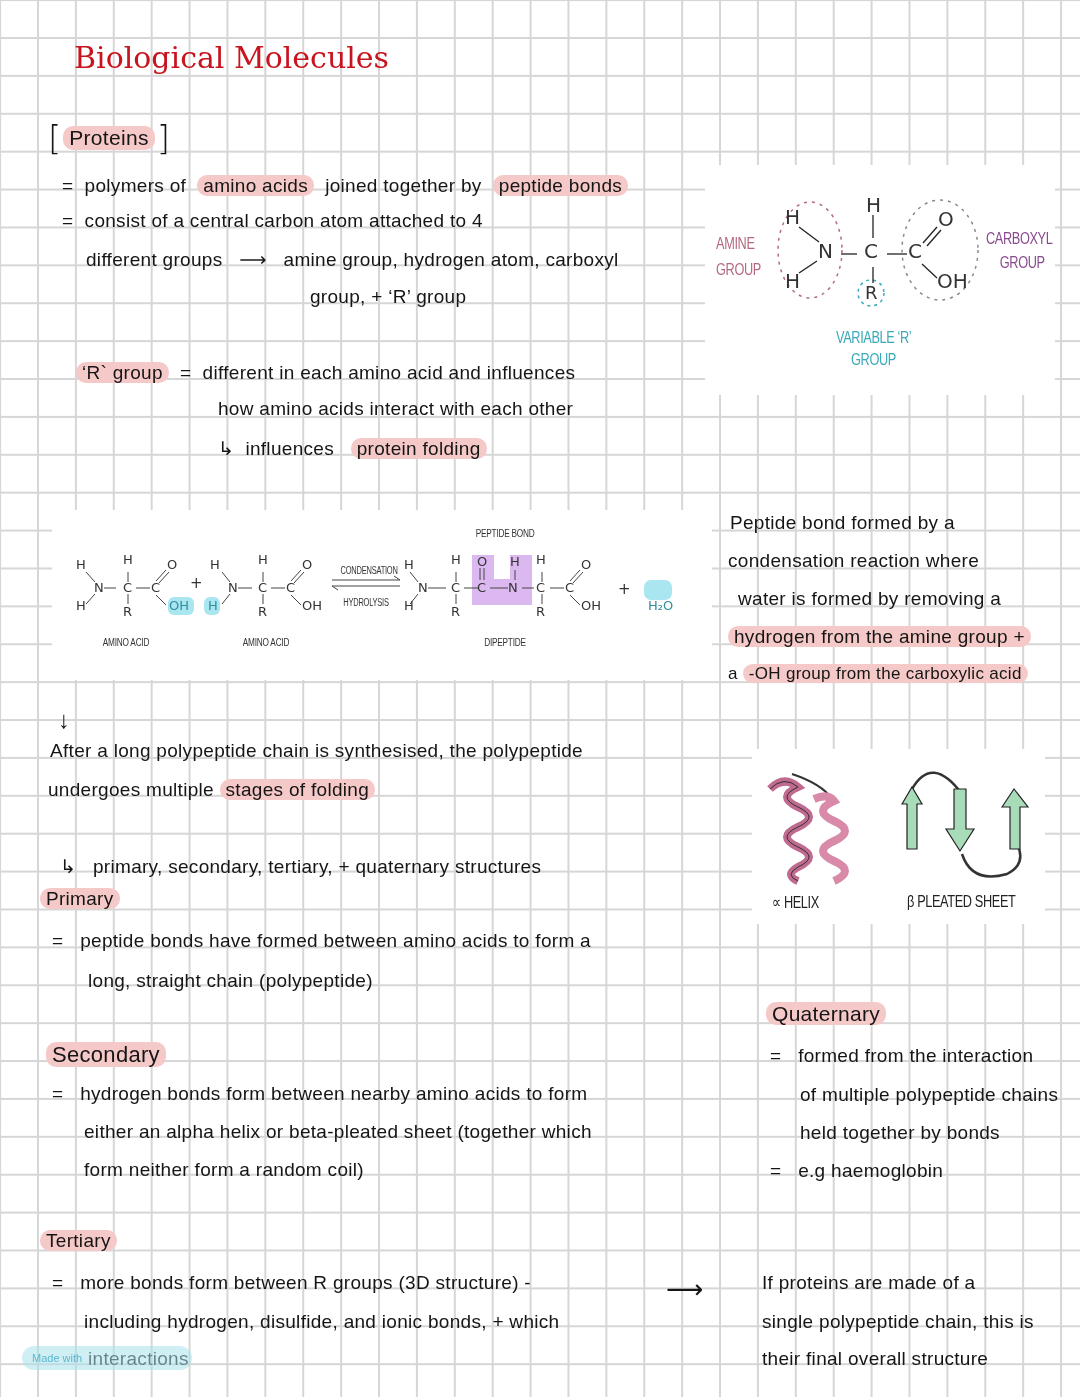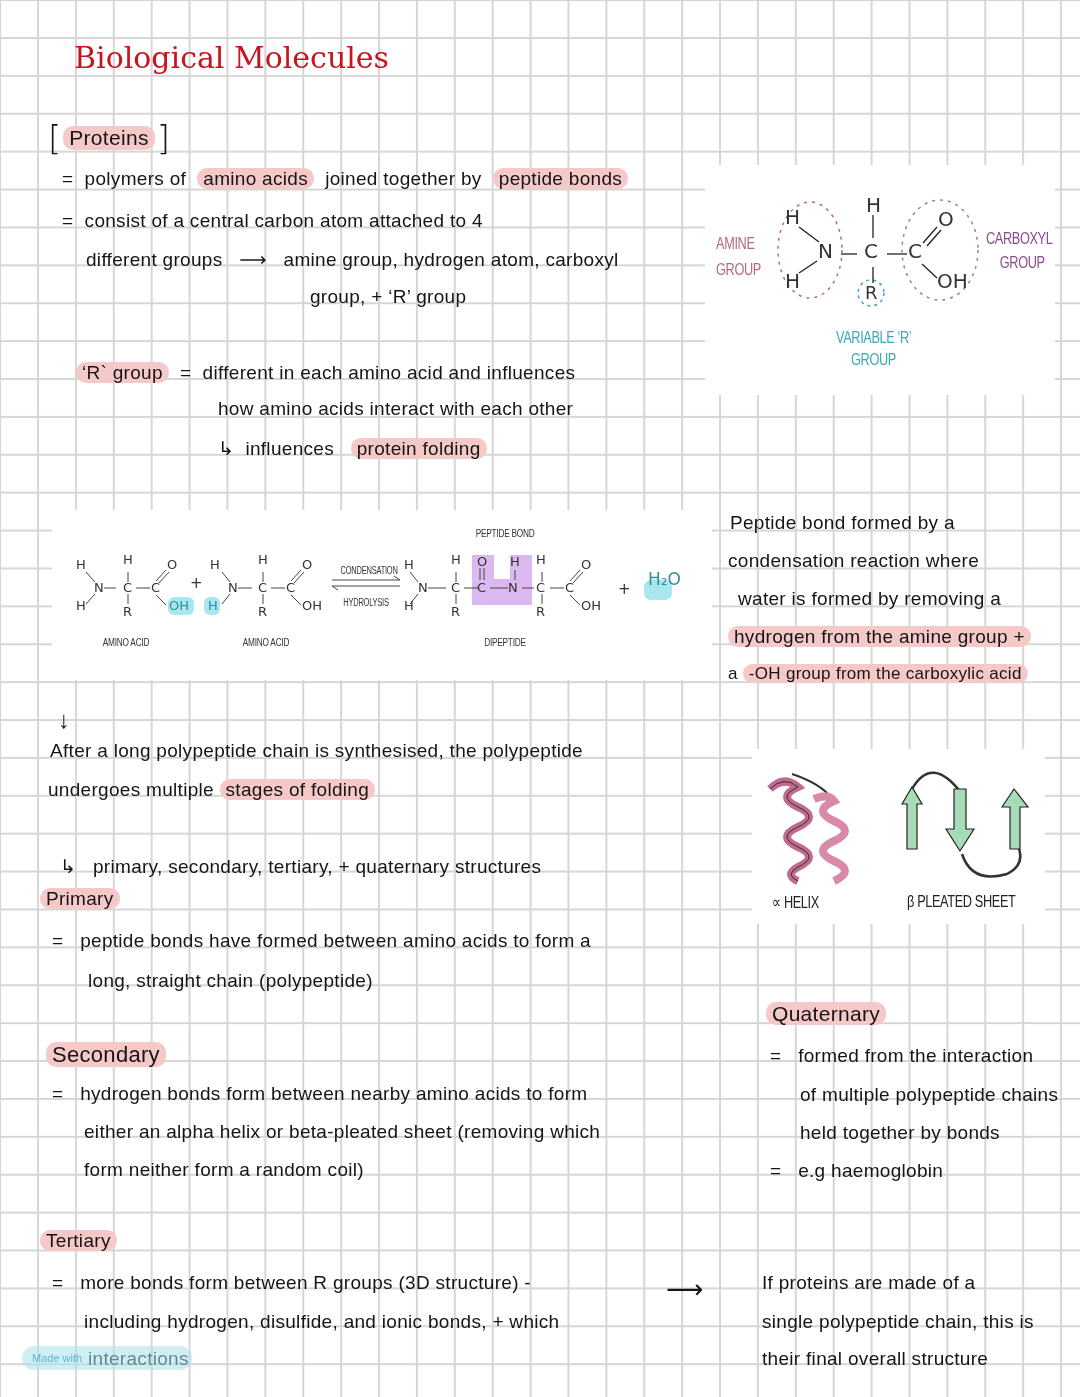--- a/index.html
+++ b/index.html
@@ -31,21 +31,21 @@
 <div class="abs title" style="left:74px; top:40px;">
   <span>Biological Molecules</span>
 </div>
 
 <div class="abs" style="left:48px; top:118px; display:flex; align-items:center;">
   <span class="bracket">[</span>
   <span class="hand hl" style="font-size:21px; margin:0 2px;">Proteins</span>
   <span class="bracket">]</span>
 </div>
 
-<div class="abs hand" style="left:62px; top:168px;">
+<div class="abs hand" style="left:62px; top:175px;">
   <span>=</span>&nbsp;
   <span>polymers of</span>&nbsp;
   <span class="hl">amino acids</span>&nbsp;
   <span>joined together by</span>&nbsp;
   <span class="hl">peptide bonds</span>
 </div>
 
 <div class="abs hand" style="left:62px; top:210px;">
   <span>=</span>&nbsp;
   <span>consist of a central carbon atom attached to 4</span>
@@ -202,21 +202,21 @@
   <span class="abs chem" style="left:425px; top:70px; font-size:13px;">C</span>
   <span class="abs chem" style="left:458px; top:44px; font-size:13px;">H</span>
   <span class="abs chem" style="left:456px; top:70px; font-size:13px;">N</span>
   <span class="abs chem" style="left:484px; top:42px; font-size:13px;">H</span>
   <span class="abs chem" style="left:484px; top:70px; font-size:13px;">C</span>
   <span class="abs chem" style="left:484px; top:94px; font-size:13px;">R</span>
   <span class="abs chem" style="left:513px; top:70px; font-size:13px;">C</span>
   <span class="abs chem" style="left:529px; top:47px; font-size:13px;">O</span>
   <span class="abs chem" style="left:529px; top:88px; font-size:13px;">OH</span>
   <span class="abs chem" style="left:566px; top:70px; font-size:15px;">+</span>
-  <span class="abs chem" style="left:596px; top:59px; font-size:17px; color:#2f8ea0;">H₂O</span>
+  <span class="abs chem" style="left:596px; top:88px; font-size:13px; color:#2f8ea0;">H₂O</span>
 
   <div class="abs small-lbl" style="left:415px; top:17px; width:70px;">PEPTIDE BOND</div>
   <div class="abs small-lbl" style="left:38px; top:126px; width:72px;">AMINO ACID</div>
   <div class="abs small-lbl" style="left:178px; top:126px; width:72px;">AMINO ACID</div>
   <div class="abs small-lbl" style="left:418px; top:126px; width:70px;">DIPEPTIDE</div>
 </div>
 
 <div class="abs hand" style="left:730px; top:512px;">Peptide bond formed by a</div>
 <div class="abs hand" style="left:728px; top:550px;">condensation reaction where</div>
 <div class="abs hand" style="left:738px; top:588px;">water is formed by removing a</div>
@@ -265,21 +265,21 @@
 </div>
 <div class="abs hand" style="left:88px; top:970px;">long, straight chain (polypeptide)</div>
 
 <div class="abs hand" style="left:46px; top:1042px; font-size:22px;">
   <span class="hl">Secondary</span>
 </div>
 <div class="abs hand" style="left:52px; top:1083px;">
   <span>=</span>&nbsp;&nbsp;
   <span>hydrogen bonds form between nearby amino acids to form</span>
 </div>
-<div class="abs hand" style="left:84px; top:1121px;">either an alpha helix or beta-pleated sheet (removing which</div>
+<div class="abs hand" style="left:84px; top:1121px;">either an alpha helix or beta-pleated sheet (together which</div>
 <div class="abs hand" style="left:84px; top:1159px;">form neither form a random coil)</div>
 
 <div class="abs hand" style="left:766px; top:1002px; font-size:21px;">
   <span class="hl">Quaternary</span>
 </div>
 <div class="abs hand" style="left:770px; top:1045px;">
   <span>=</span>&nbsp;&nbsp;
   <span>formed from the interaction</span>
 </div>
 <div class="abs hand" style="left:800px; top:1084px;">of multiple polypeptide chains</div>

